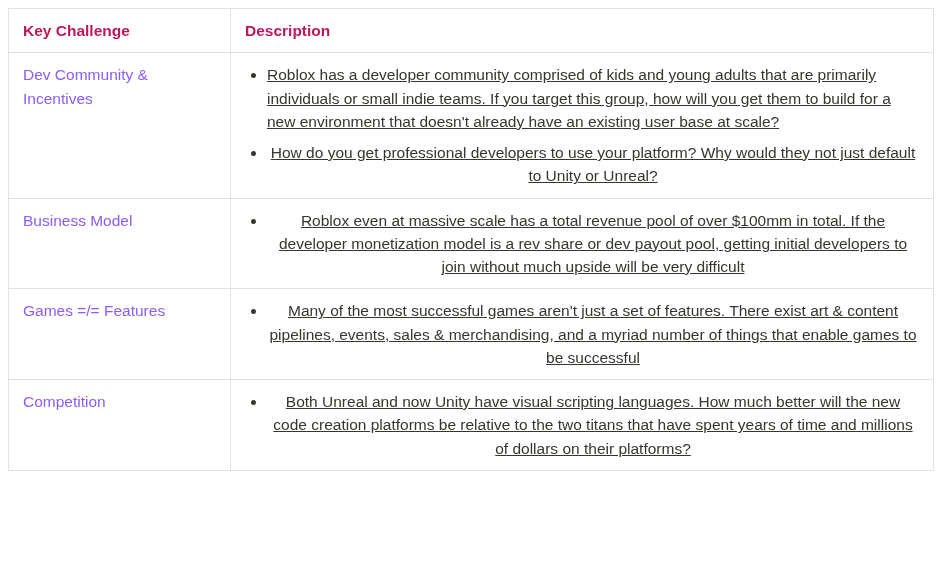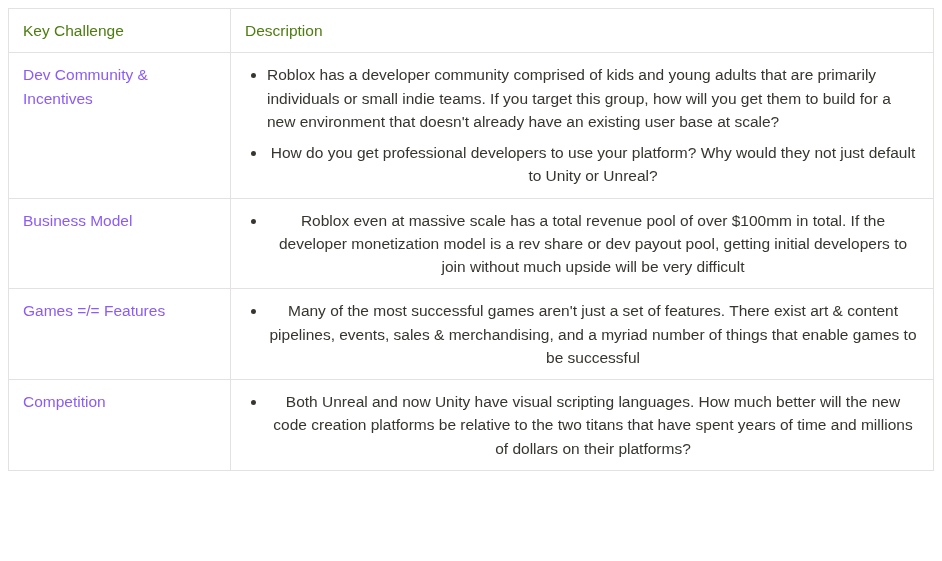--- a/index.html
+++ b/index.html
@@ -20,34 +20,35 @@
       width: 100%;
       table-layout: fixed;
     }
     th, td {
       border: 1px solid #e3e2e0;
       text-align: left;
       vertical-align: top;
       padding: 10px 14px;
     }
     th {
-      font-weight: 400;
+      font-weight: 700;
       background: #ffffff;
-      color: #4d7c0f;
+      color: #be185d;
     }
     th:first-child, td:first-child {
       width: 24%;
     }
     th:last-child, td:last-child {
       width: 76%;
     }
     ul {
       list-style: disc;
       padding-left: 22px;
       margin: 0;
+      text-decoration: underline;
     }
     li {
       margin-bottom: 8px;
     }
     li:last-child {
       margin-bottom: 0;
       text-align: center;
     }
     td.key-cell {
       color: #8b5cf6;

